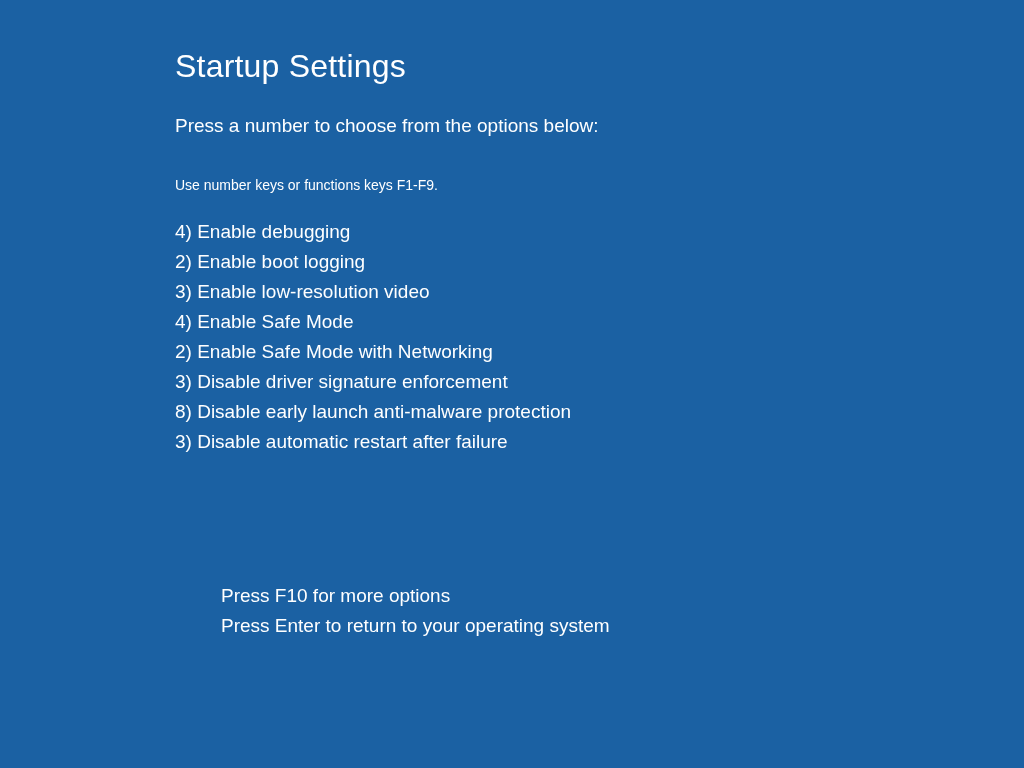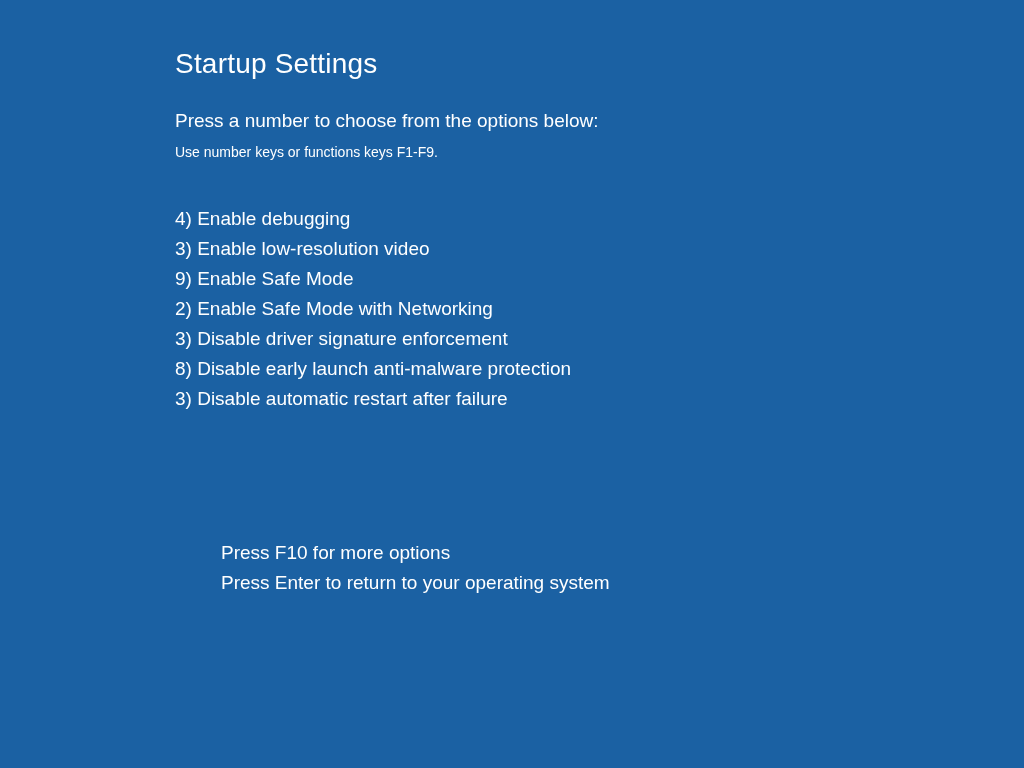--- a/index.html
+++ b/index.html
@@ -10,34 +10,34 @@
       color: #ffffff;
       font-family: "Segoe UI Light", "Segoe UI", -apple-system, BlinkMacSystemFont, Arial, sans-serif;
       font-weight: 300;
       overflow: hidden;
     }
     .screen {
       padding-left: 175px;
       padding-top: 48px;
     }
     .title {
-      font-size: 28px;
+      font-size: 32px;
       font-weight: 300;
       letter-spacing: 0.2px;
       margin-bottom: 30px;
     }
     .instruction {
       font-size: 19px;
       font-weight: 300;
-      margin-bottom: 12px;
+      margin-bottom: 40px;
     }
     .hint {
       font-size: 14px;
       font-weight: 300;
-      margin-bottom: 44px;
+      margin-bottom: 24px;
     }
     .options {
       list-style: none;
     }
     .options li {
       font-size: 19px;
       font-weight: 300;
       line-height: 30px;
     }
     .footer {
@@ -52,22 +52,23 @@
   </style>
 </head>
 <body>
 
 <div class="screen">
   <h1 class="title">Startup Settings</h1>
   <p class="instruction">Press a number to choose from the options below:</p>
   <p class="hint">Use number keys or functions keys F1-F9.</p>
   <ul class="options">
     <li>4) Enable debugging</li>
+    <li>2) Enable boot logging</li>
     <li>3) Enable low-resolution video</li>
-    <li>9) Enable Safe Mode</li>
+    <li>4) Enable Safe Mode</li>
     <li>2) Enable Safe Mode with Networking</li>
     <li>3) Disable driver signature enforcement</li>
     <li>8) Disable early launch anti-malware protection</li>
     <li>3) Disable automatic restart after failure</li>
   </ul>
   <div class="footer">
     <p>Press F10 for more options</p>
     <p>Press Enter to return to your operating system</p>
   </div>
 </div>

